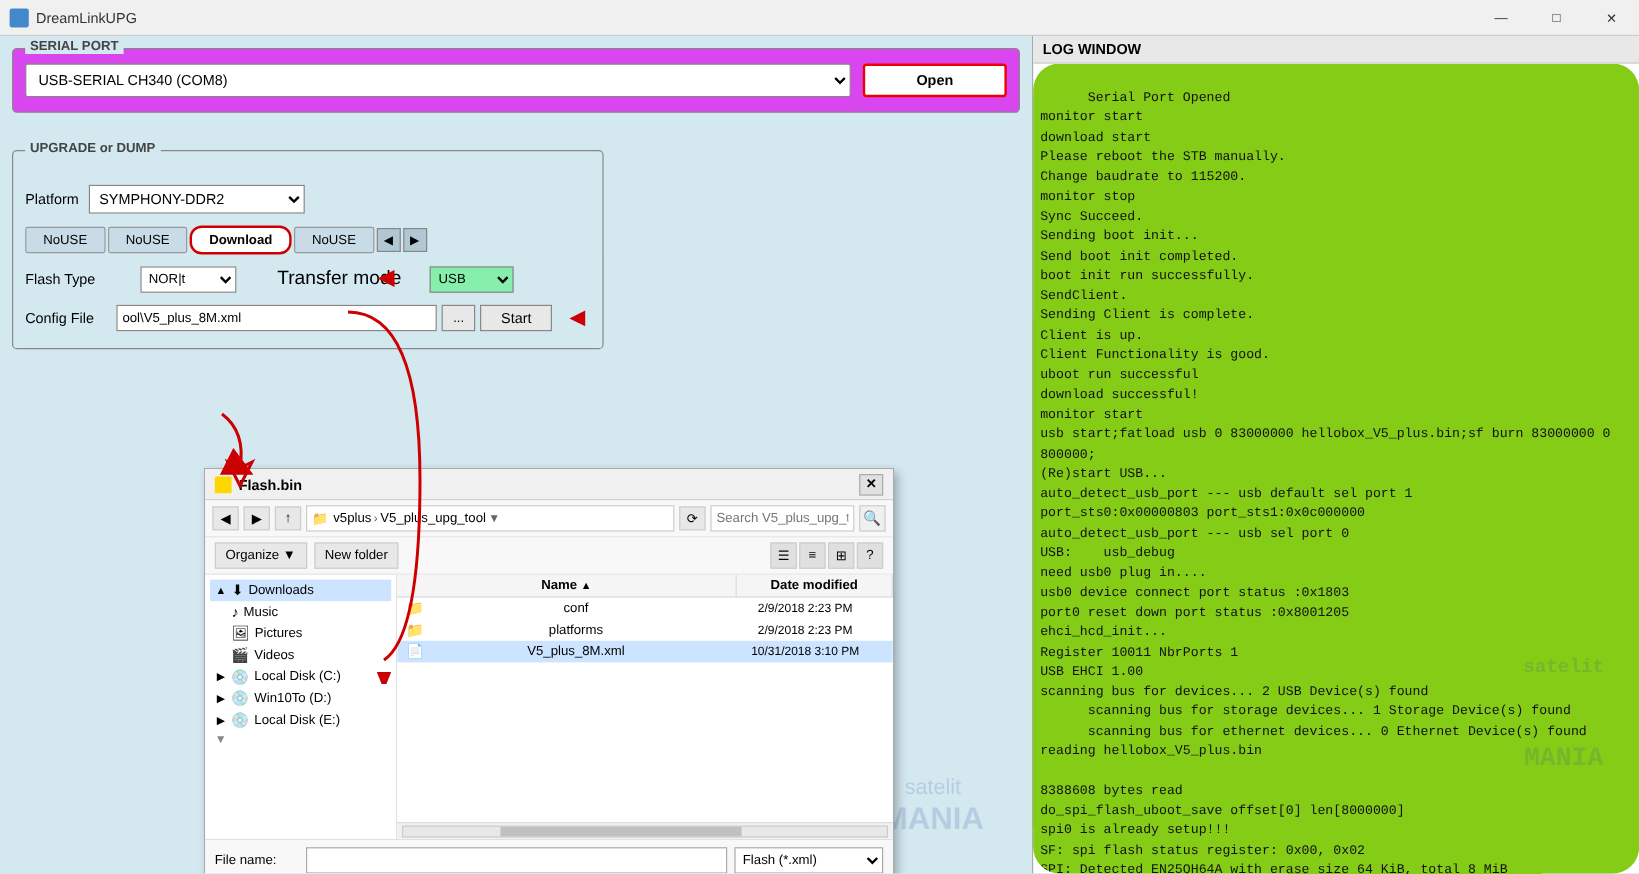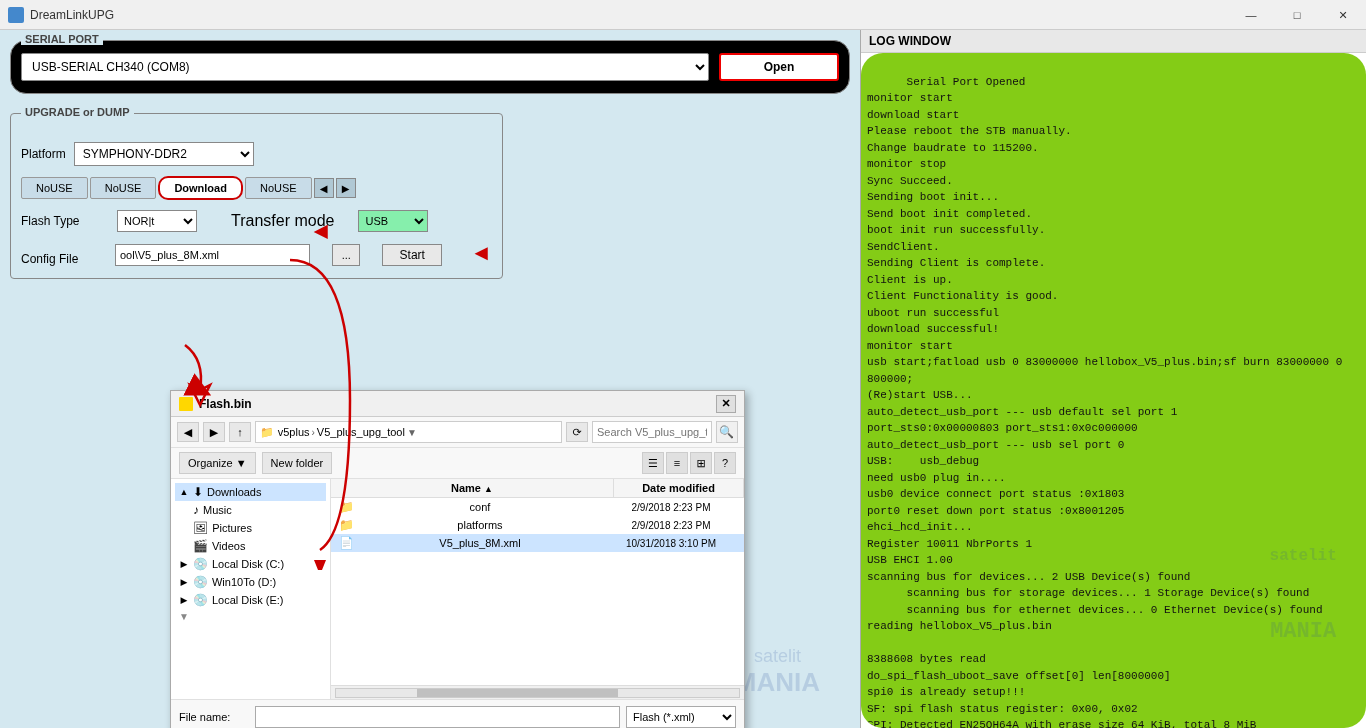--- a/index.html
+++ b/index.html
@@ -63,25 +63,25 @@
       width: 860px;
       background: #d4e8f0;
       padding: 10px;
       position: relative;
       overflow: hidden;
     }
 
     
     .section-box {
       border: 1px solid #888;
-      border-radius: 16px;
+      border-radius: 4px;
       padding: 8px 10px 12px;
-      margin-bottom: 19px;
+      margin-bottom: 31px;
       position: relative;
-      background: #000000;
+      background: #d946ef;
     }
     .section-label {
       position: absolute;
       top: -8px;
       left: 10px;
       background: #d4e8f0;
       padding: 0 4px;
       font-size: 11px;
       font-weight: bold;
       color: #444;
@@ -188,22 +188,22 @@
       border: 1px solid #888;
       background: #86efac;
       font-size: 11px;
       padding: 0 2px;
       width: 70px;
     }
 
     
     .config-row {
       display: flex;
-      align-items: flex-end;
-      gap: 22px;
+      align-items: center;
+      gap: 4px;
     }
     .config-label { font-size: 12px; width: 72px; }
     .config-input {
       flex: 1;
       height: 22px;
       border: 1px solid #888;
       background: white;
       font-size: 11px;
       padding: 0 4px;
     }
@@ -468,21 +468,21 @@
     }
     .footer-label { font-size: 11px; width: 70px; }
     .footer-input {
       flex: 1;
       height: 22px;
       border: 1px solid #aaa;
       padding: 0 4px;
       font-size: 11px;
     }
     .footer-select {
-      width: 110px;
+      width: 124px;
       height: 22px;
       border: 1px solid #aaa;
       background: white;
       font-size: 11px;
       padding: 0 2px;
     }
 
     
     .right-panel {
       flex: 1;

